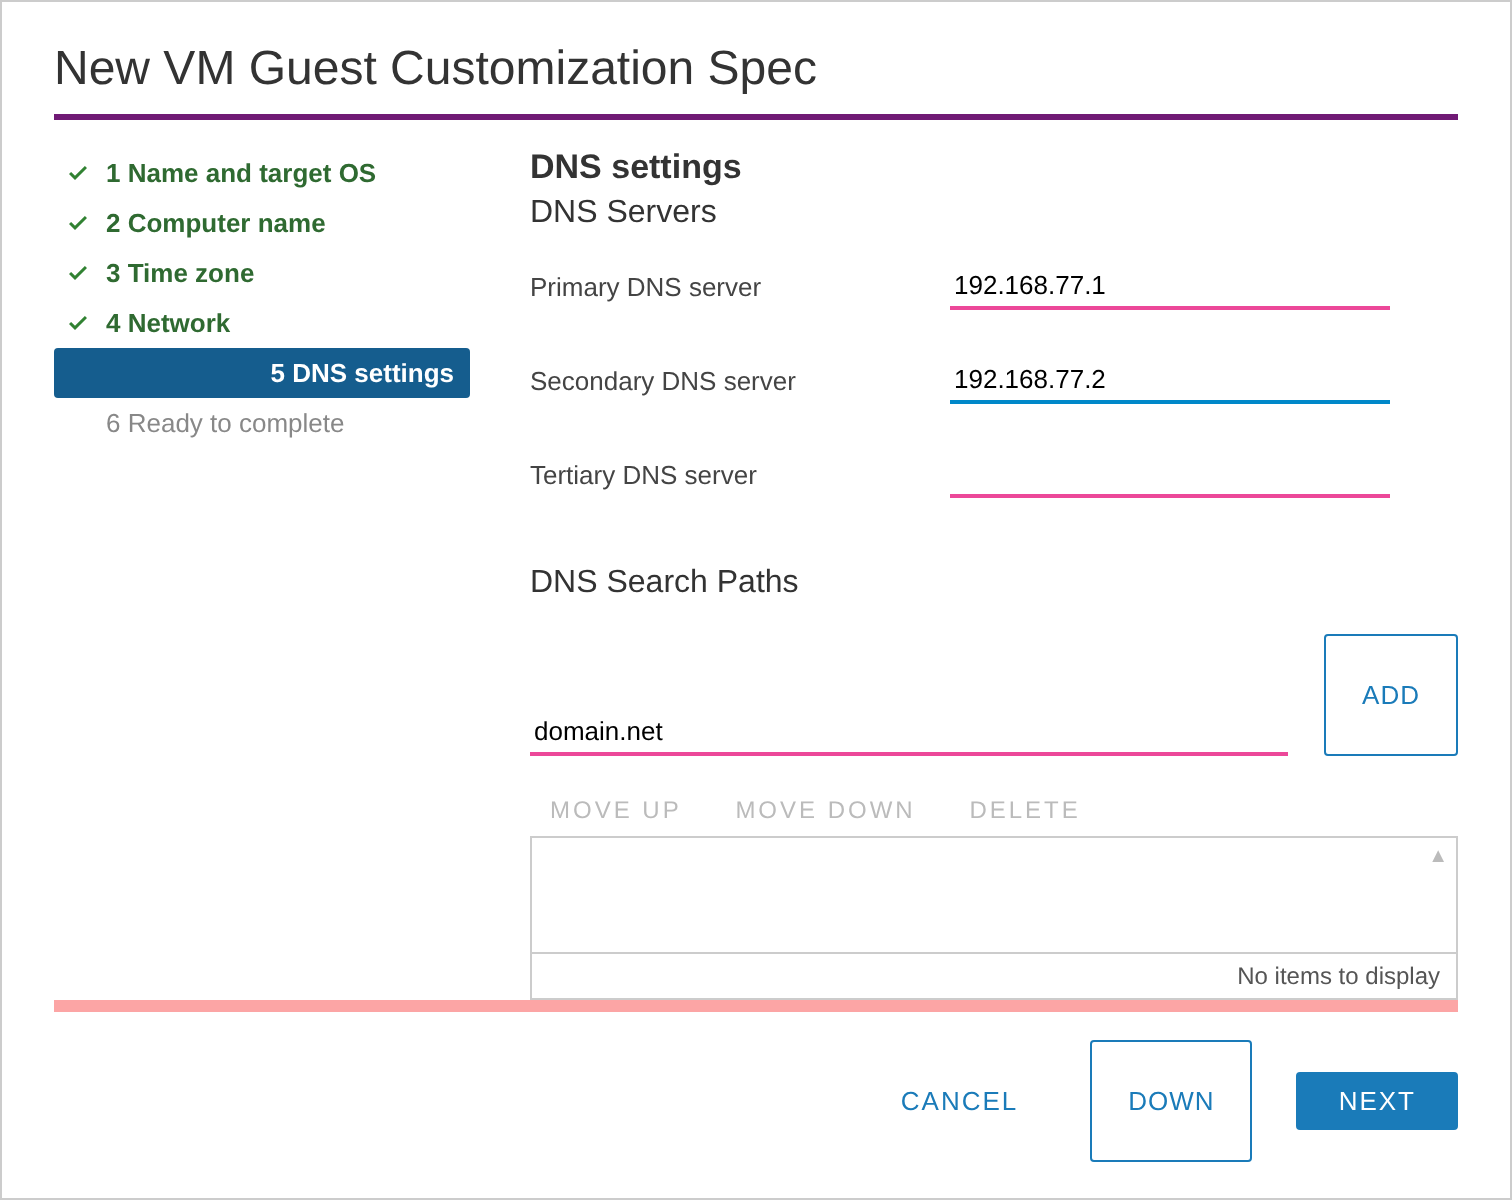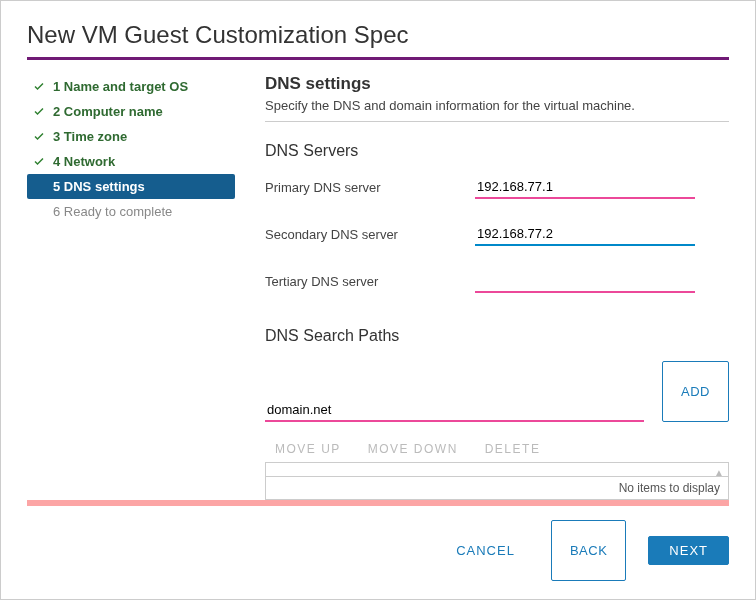--- a/index.html
+++ b/index.html
@@ -47,20 +47,21 @@
     justify-content: center;
     margin-right: 6px;
     color: #318232;
   }
   .step .chk svg { width: 12px; height: 12px; }
   .step.active {
     background: #155d8e;
     color: #fff;
     border-radius: 2px;
     padding-left: 26px;
+    justify-content: flex-end;
   }
   .step.future {
     color: #888;
     font-weight: 400;
     padding-left: 26px;
   }
   .main {
     flex: 1;
     padding-left: 30px;
     display: flex;
@@ -224,21 +225,20 @@
     <div class="step active">
       <span>5 DNS settings</span>
     </div>
     <div class="step future">
       <span>6 Ready to complete</span>
     </div>
   </div>
 
   <div class="main">
     <div class="section-title">DNS settings</div>
-    <div class="section-desc">Specify the DNS and domain information for the virtual machine.</div>
 
     <div class="h2">DNS Servers</div>
 
     <div class="field-row">
       <div class="label">Primary DNS server</div>
       <div class="input"><input class="text-input" type="text" value="192.168.77.1" style=""></div>
     </div>
 
     <div class="field-row">
       <div class="label">Secondary DNS server</div>
@@ -264,15 +264,15 @@
     </div>
     <div class="list-box">
       <span class="scroll">▲</span>
     </div>
     <div class="list-footer">No items to display</div>
   </div>
 </div>
 
 <div class="footer">
   <button class="btn-cancel">CANCEL</button>
-  <button class="btn-outline">BACK</button>
+  <button class="btn-outline">DOWN</button>
   <button class="btn-primary">NEXT</button>
 </div>
 
 </body></html>

